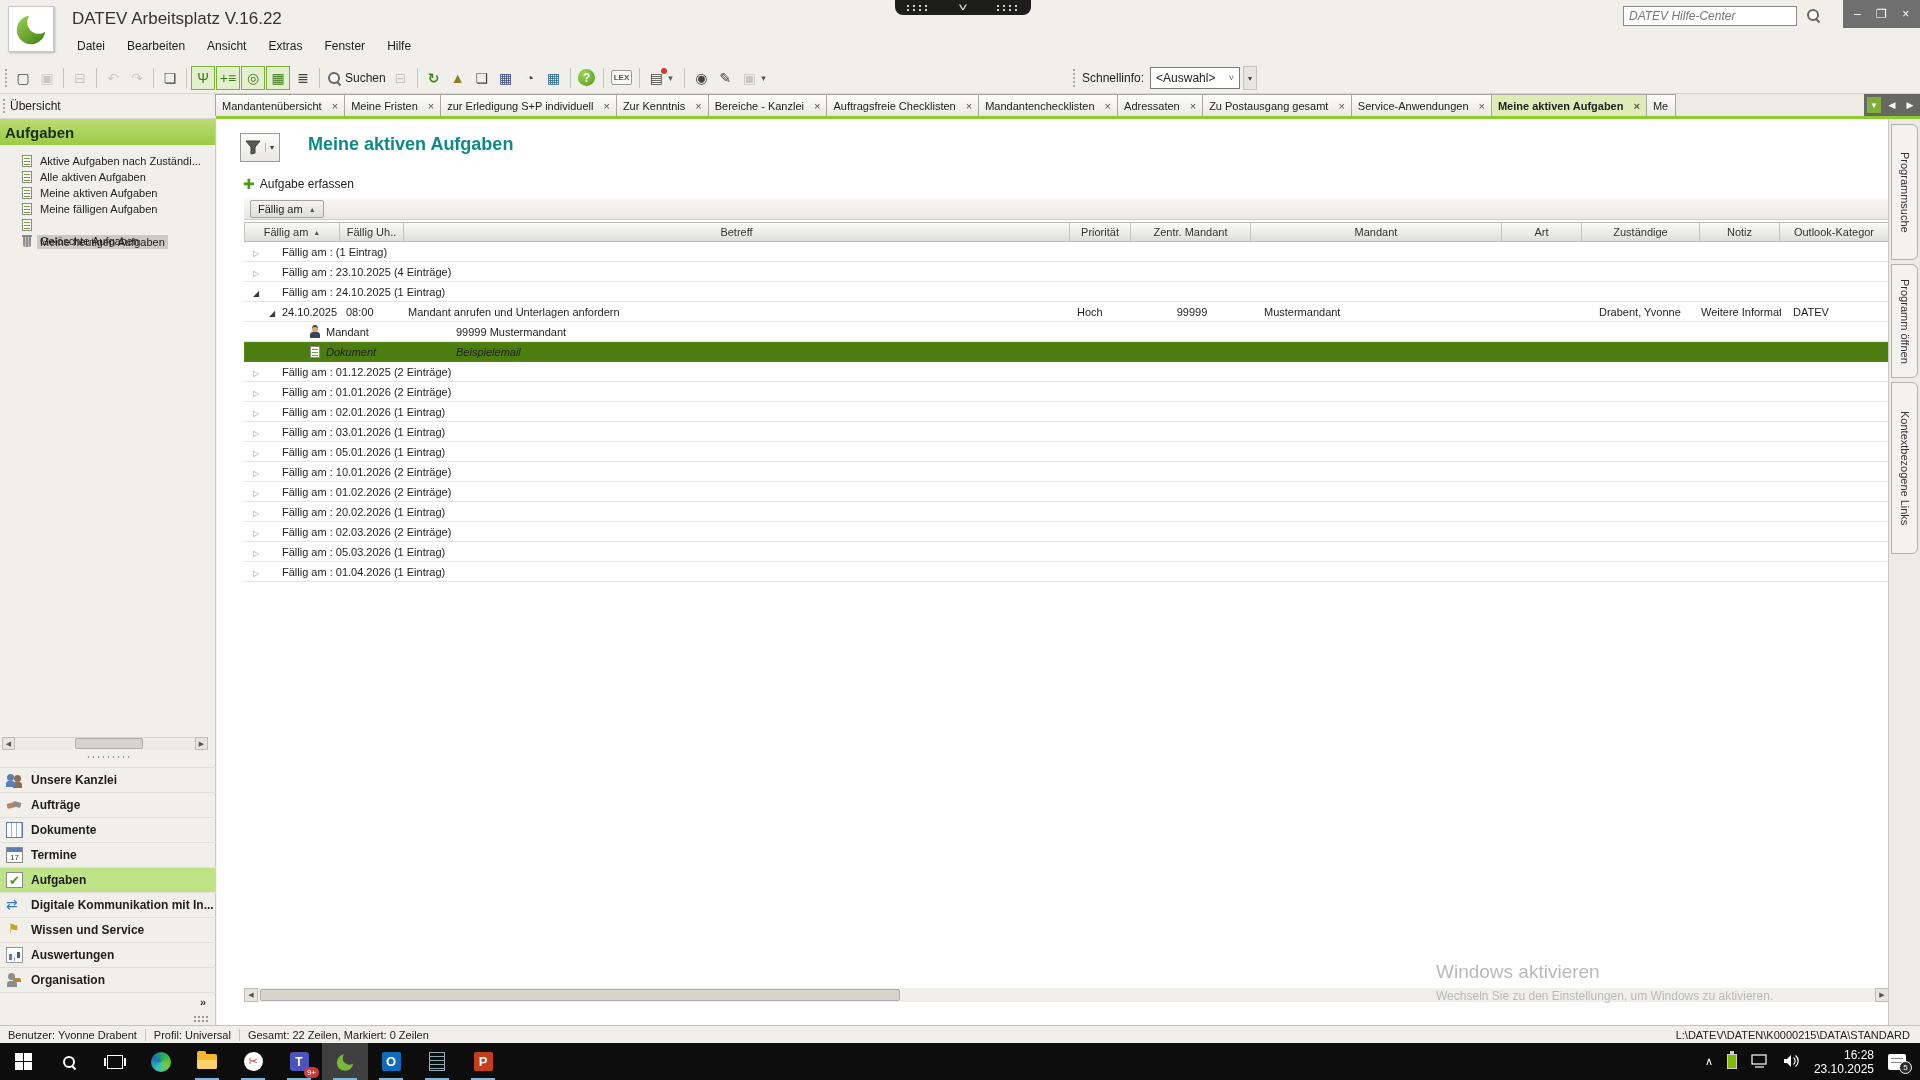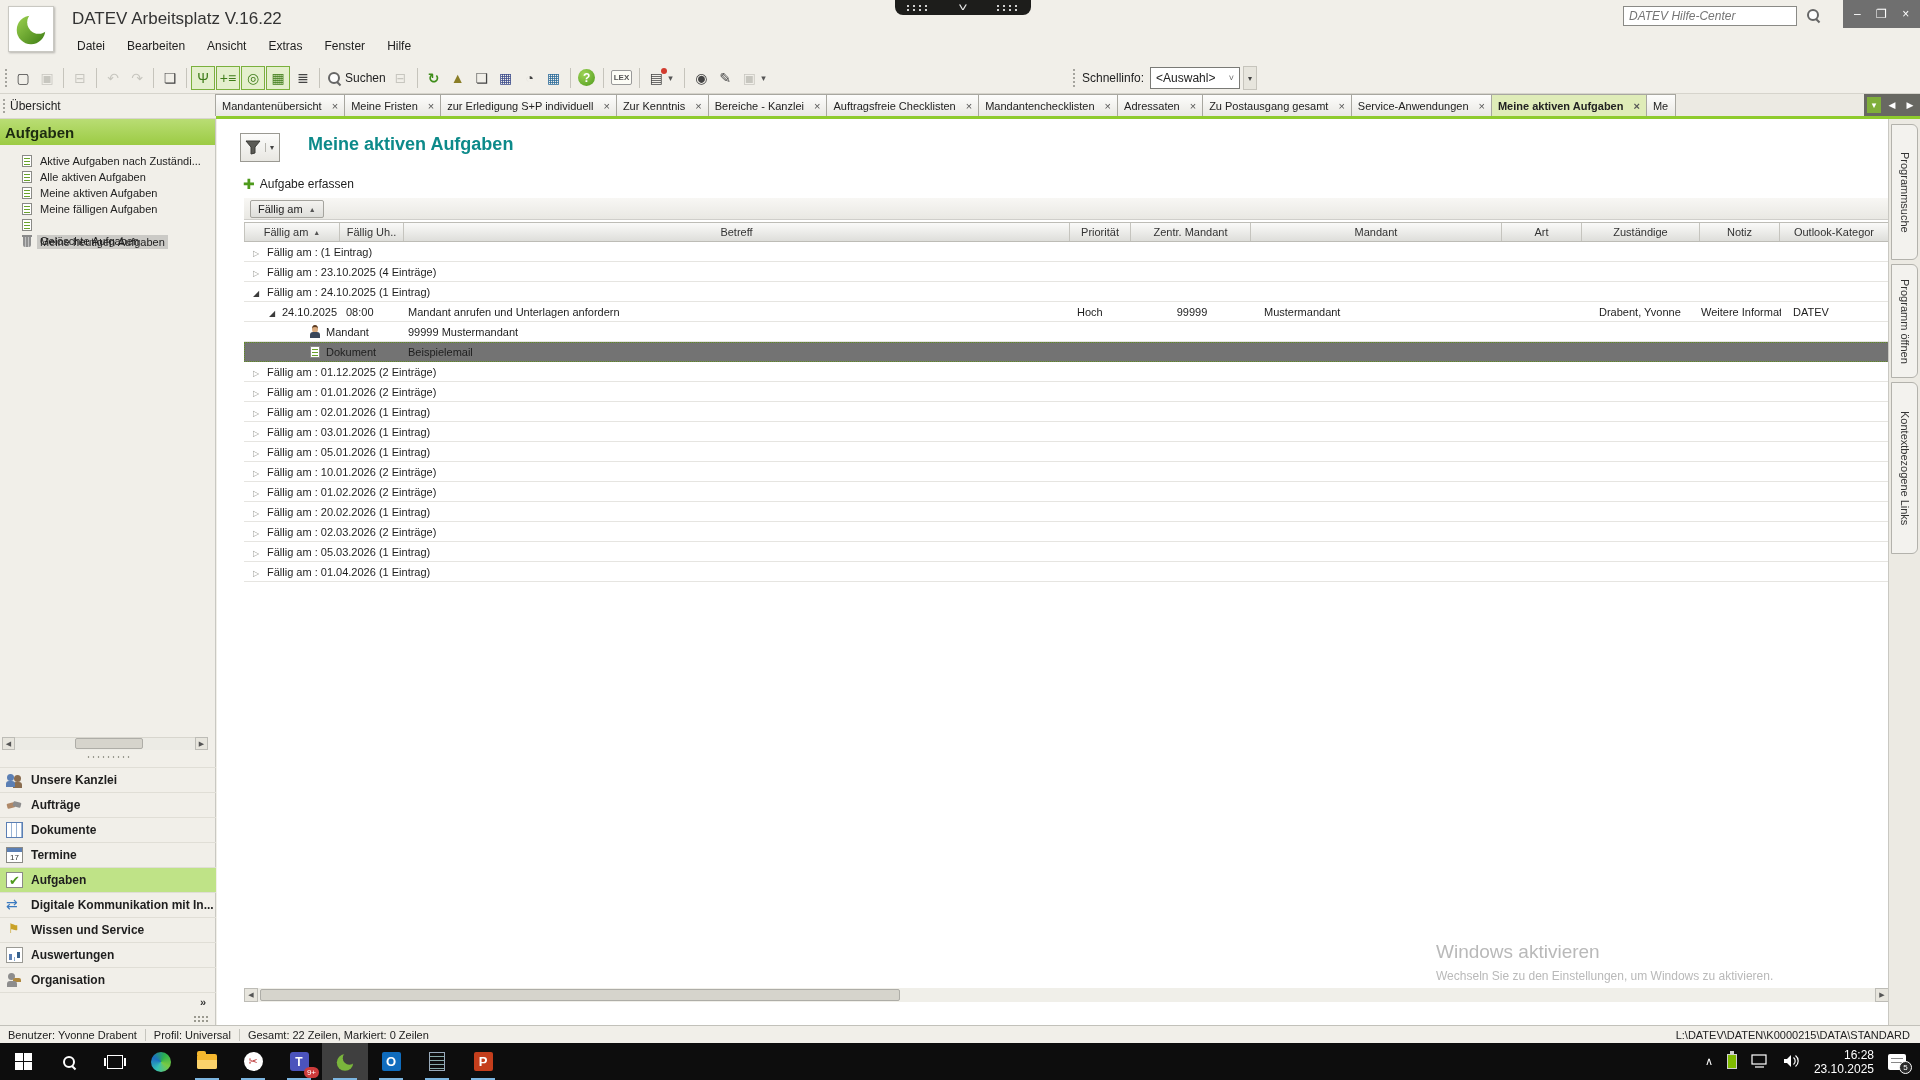--- a/index.html
+++ b/index.html
@@ -169,48 +169,48 @@
   .th:first-child { border-left:1px solid #c5c4be; }
   .w-date{width:96px;} .w-time{width:64px;} .w-betreff{flex:1;} .w-prio{width:61px;justify-content:center;}
   .w-zm{width:120px;} .w-mand{width:251px;} .w-art{width:80px;} .w-zust{width:118px;}
   .w-notiz{width:80px;} .w-ok{width:108px; border-right:none;}
   #tbody { position:absolute; left:27px; top:123px; width:1645px; }
   .trow { height:20px; display:flex; align-items:center; border-bottom:1px solid #e6e5e1;
           white-space:nowrap; font-size:11px; color:#1e1e1e; }
   .ex { width:12px; text-align:center; flex:none; }
   .ex.c::before { content:"▷"; color:#9a9a94; font-size:8px; }
   .ex.o::before { content:"◢"; color:#3c3c3c; font-size:8px; }
-  .trow.group { padding-left:6px; gap:5px; }
+  .trow.group { padding-left:6px; gap:20px; }
   .col { overflow:hidden; display:flex; align-items:center; }
   .c-date { width:96px; padding-left:22px; gap:4px; }
   .c-time { width:64px; padding-left:6px; }
   .c-betreff { flex:1; padding-left:4px; }
   .c-prio { width:61px; padding-left:6px;margin-left:20px; }
   .c-zm { width:120px; justify-content:center; }
   .c-mand { width:251px; padding-left:12px; }
   .c-art { width:80px; }
   .c-zust { width:118px; padding-left:16px; }
   .c-notiz { width:80px; }
   .c-ok { width:108px; padding-left:12px; }
   .trow.child { padding-left:65px; gap:6px; }
   .child .clabel { width:76px; }
-  .child .cvalue { flex:1; }
-  .trow.selected { background:#737373; border:1px dotted #5f8f1f; border-left:1px dotted #5f8f1f; }
+  .child .cvalue { flex:1;margin-left:48px; }
+  .trow.selected { background:#4d7c0f; border:1px dotted #5f8f1f; border-left:1px dotted #5f8f1f;font-style:italic; }
   .mini-person { width:11px; height:13px; position:relative; flex:none; }
   .mini-person::before { content:""; position:absolute; left:3px; top:0; width:6px; height:6px; border-radius:50%;
         background:#d9a97c; border-top:2px solid #5a3a20; }
   .mini-person::after { content:""; position:absolute; left:1px; top:7px; width:10px; height:6px;
         border-radius:3px 3px 0 0; background:#39465a; }
   #main-hscroll { position:absolute; left:27px; top:869px; width:1645px; height:14px; display:flex; align-items:center; }
   .mh-arr { width:14px; height:14px; background:#e7e5dd; border:1px solid #bdbcb6; color:#555; font-size:7px;
             display:flex; align-items:center; justify-content:center; }
   .mh-track { flex:1; height:14px; background:#f0efe9; position:relative; }
   .mh-thumb { position:absolute; left:2px; top:1px; width:640px; height:12px; background:#d6d4cc;
               border:1px solid #aeada7; border-radius:2px; }
-  #watermark { position:absolute; left:1219px; top:822px; color:#b9b9b9; }
+  #watermark { position:absolute; left:1219px; top:842px; color:#b9b9b9; }
   #watermark .wl1 { font-size:19px; }
   #watermark .wl2 { font-size:12px; margin-top:6px; }
 
   
   #rightstrip { position:absolute; right:0; top:119px; width:32px; height:906px; background:#eceae3;
                 border-left:1px solid #c9c8c2; }
   .vtab { position:absolute; left:2px; width:27px; background:#f3f2ee; border:1px solid #b3b2ac;
           border-radius:0 6px 6px 0; writing-mode:vertical-rl; display:flex; align-items:center;
           justify-content:center; font-size:11px; color:#333; }
   #vtab1 { top:5px;  height:136px; }

